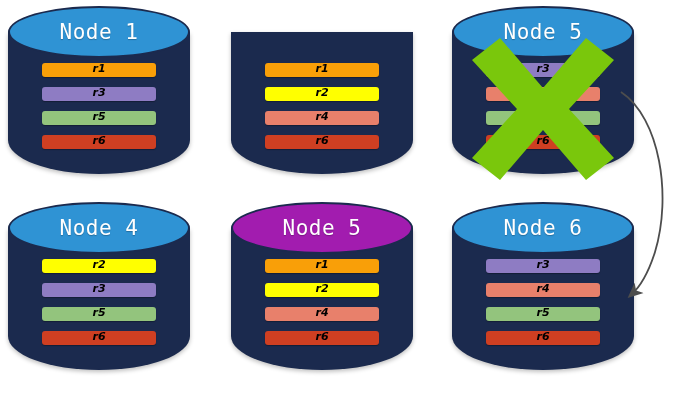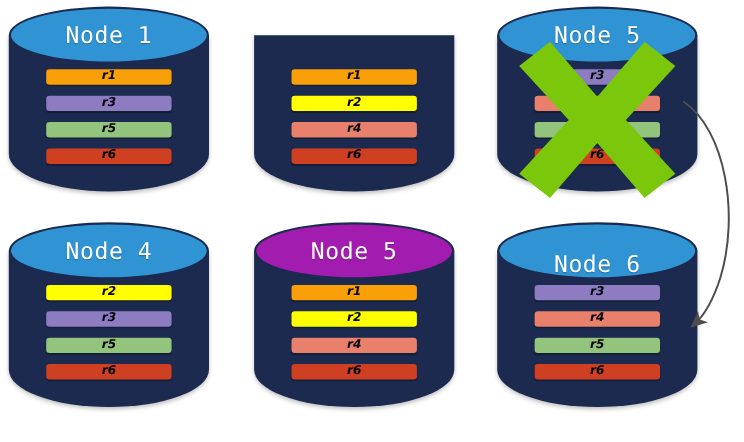--- a/index.html
+++ b/index.html
@@ -230,21 +230,21 @@
         <div class="bar" style="background: rgb(232, 128, 107);">
           <span class="bar-label">r4</span>
         </div>
         <div class="bar" style="background: rgb(147, 196, 125);">
           <span class="bar-label">r5</span>
         </div>
         <div class="bar" style="background: rgb(207, 63, 34);">
           <span class="bar-label">r6</span>
         </div>
       </div>
-      <div class="cyl-top" style="background: rgb(47, 147, 212); border-color: rgb(27, 42, 78); align-items: flex-end;">
+      <div class="cyl-top" style="background: rgb(47, 147, 212); border-color: rgb(27, 42, 78);">
         <span class="node-title">Node 6</span>
       </div>
     </div>
   </div>
 
 <svg class="arrow-layer" viewBox="0 0 676 402" xmlns="http://www.w3.org/2000/svg">
   <defs>
     <marker id="arrowhead" markerWidth="9" markerHeight="9" refX="6" refY="4.2" orient="auto" markerUnits="strokeWidth">
       <path d="M0,0.4 L8.5,4.2 L0,8 L2.2,4.2 Z" fill="#4d4d4d"></path>
     </marker>

